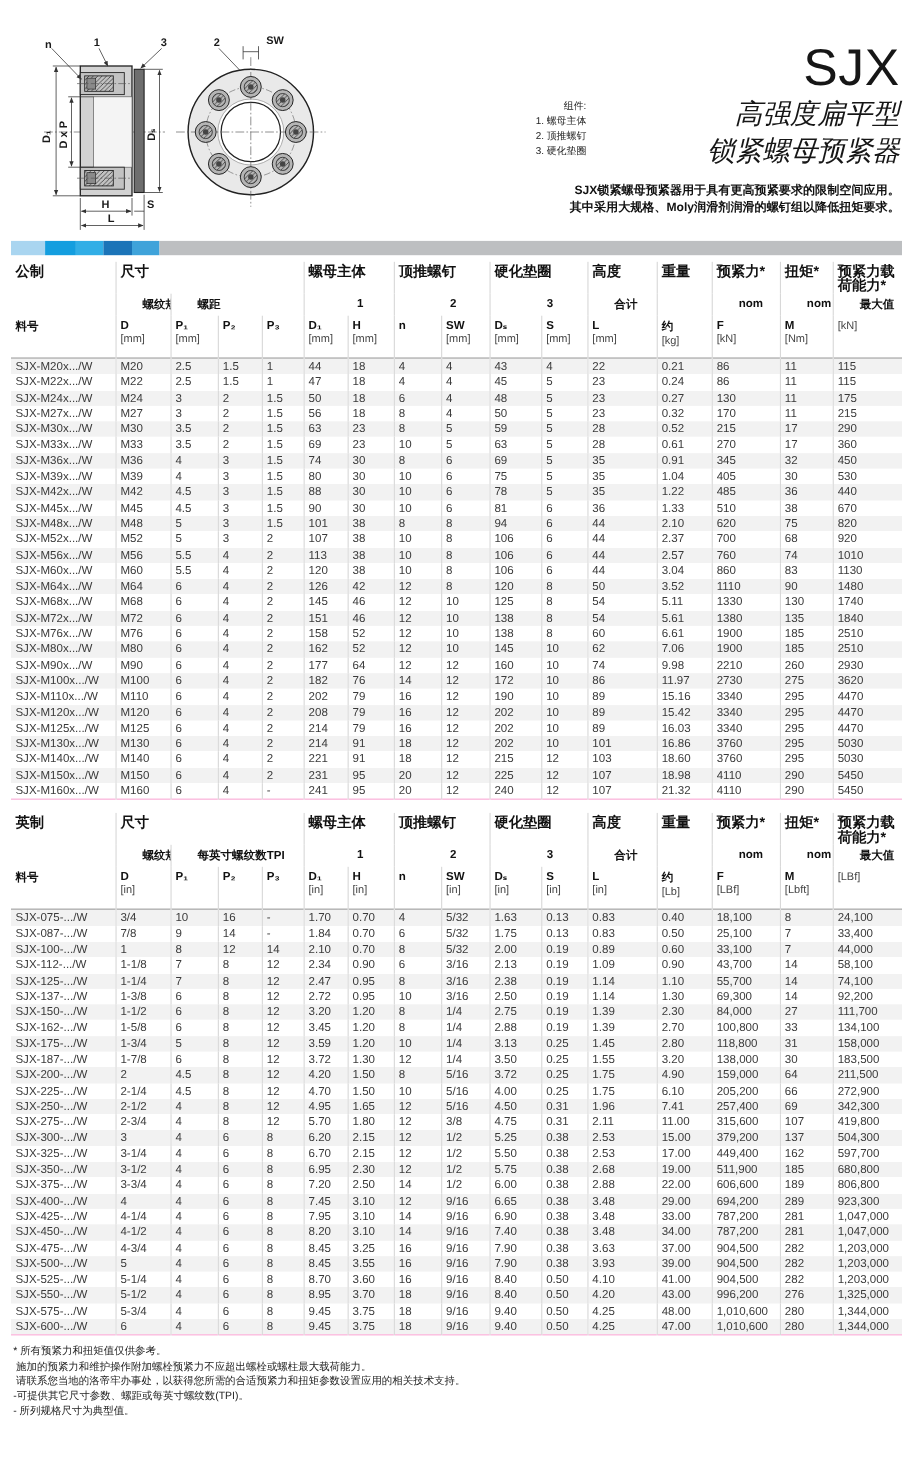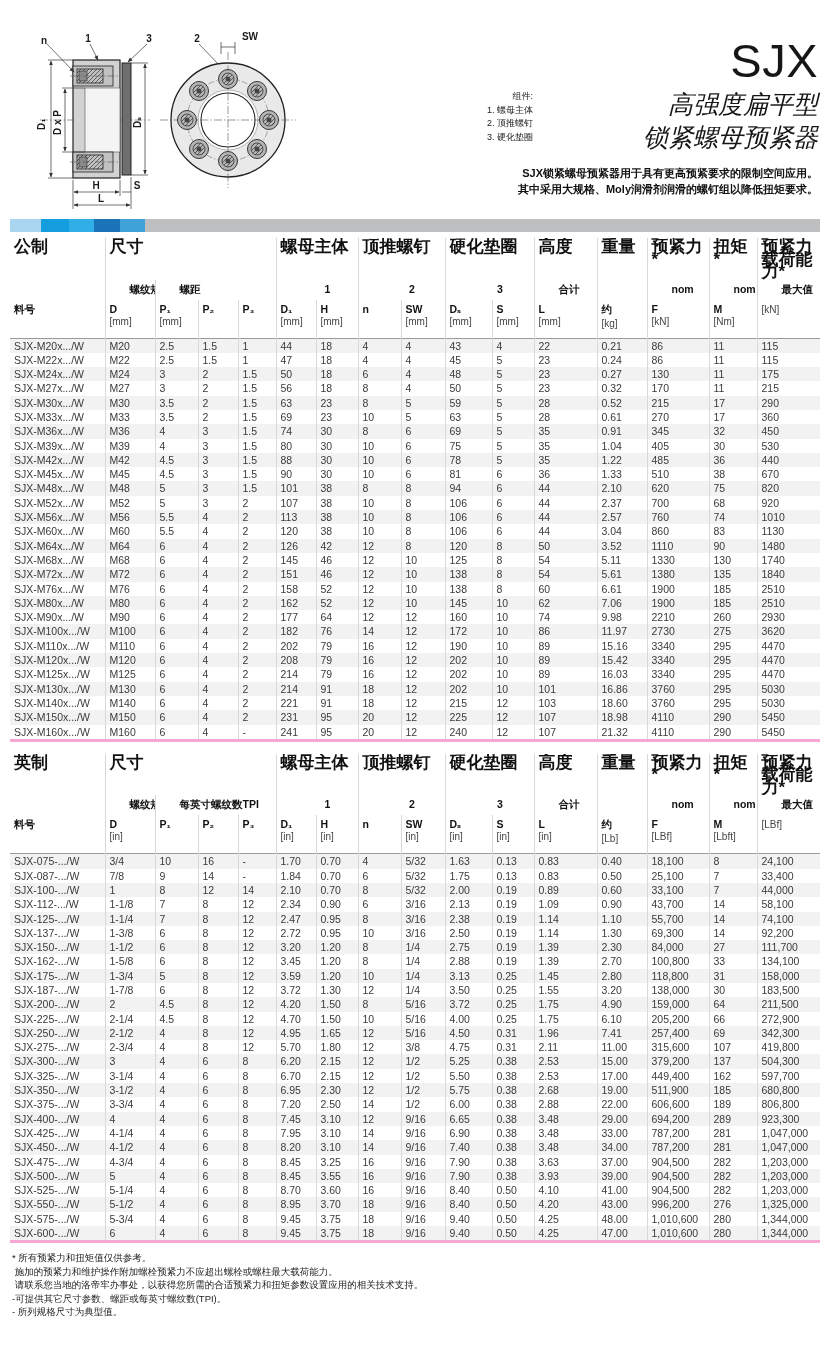--- a/index.html
+++ b/index.html
@@ -15,29 +15,29 @@
   .desc{margin-top:13px;font-size:11px;font-weight:bold;line-height:16px;color:#111;}
   .accent-bar{position:absolute;left:10px;right:10px;top:219px;height:13px;display:flex;}
   .accent-bar span{height:100%;display:block;}
   
   table.spec{border-collapse:collapse;table-layout:fixed;width:810px;margin:0 10px;
              font-size:10.5px;color:#3a3a3a;}
   table.spec th,table.spec td{border-left:1px solid #d8d8d8;padding:1px 3px 1px 4px;
              text-align:left;vertical-align:top;overflow:hidden;white-space:nowrap;}
   table.spec th:first-child,table.spec td:first-child{border-left:none;}
   table.spec thead th{font-weight:bold;color:#111;font-size:10.5px;padding-top:3px;}
-  table.spec thead tr.grp th{font-size:17px;white-space:normal;line-height:12.5px;height:24px;}
+  table.spec thead tr.grp th{font-size:13px;white-space:normal;line-height:12.5px;height:24px;}
   table.spec thead tr.num th{height:16px;padding-left:24px;}
   table.spec thead tr.lblrow th{height:34px;}
   table.spec thead{border-bottom:1px solid #9a9a9a;}
   table.spec th.c{text-align:center;}
   table.spec .unit{font-weight:normal;color:#444;font-size:10px;min-height:12px;margin-top:1px;}
   table.spec tbody td{line-height:12.3px;}
   table.spec tbody tr:nth-child(odd){background:#f2f2f2;}
-  table.spec tbody tr:last-child{border-bottom:3px solid #f9a8d4;}
+  table.spec tbody tr:last-child{border-bottom:1px solid #f9a8d4;}
   col.c0{width:95px}col.c1{width:50px}col.c2{width:43px}col.c3{width:40px}
   col.c4{width:38px}col.c5{width:40px}col.c6{width:42px}col.c7{width:43px}
   col.c8{width:44px}col.c9{width:47px}col.c10{width:42px}col.c11{width:63px}
   col.c12{width:50px}col.c13{width:62px}col.c14{width:48px}col.c15{width:63px}
   .tablegap{height:12px;}
   
   .footnotes{margin:8px 10px 5px 12px;font-size:9.5px;line-height:13.5px;color:#222;white-space:pre-wrap;}
   
   .drawing text{font-family:"Liberation Sans","DejaVu Sans",sans-serif;font-size:10px;
                 font-weight:bold;fill:#1a1a1a;}

